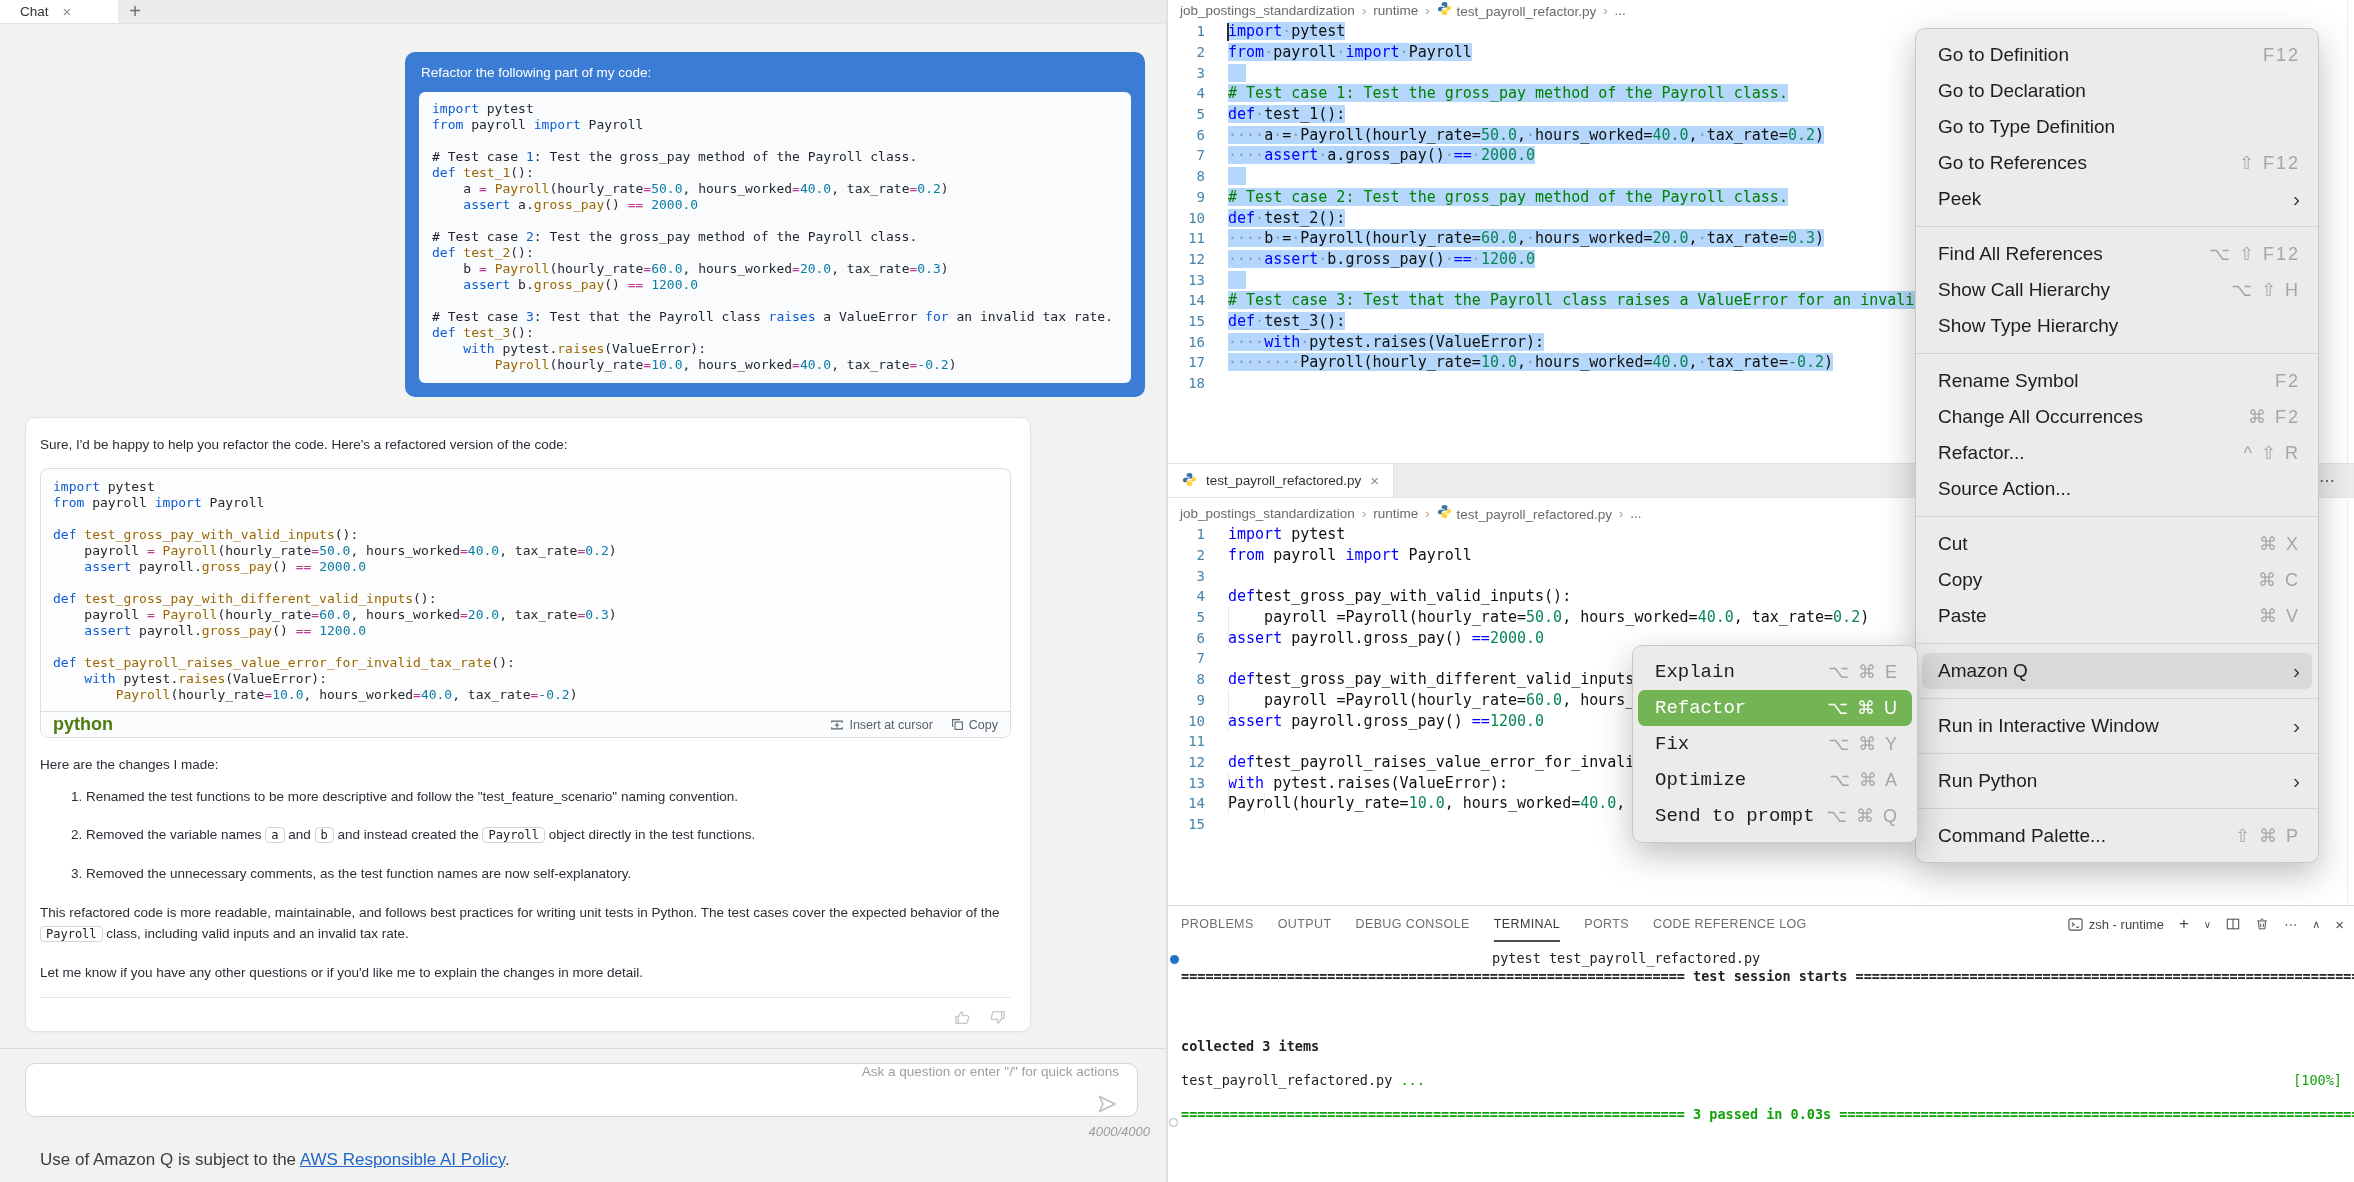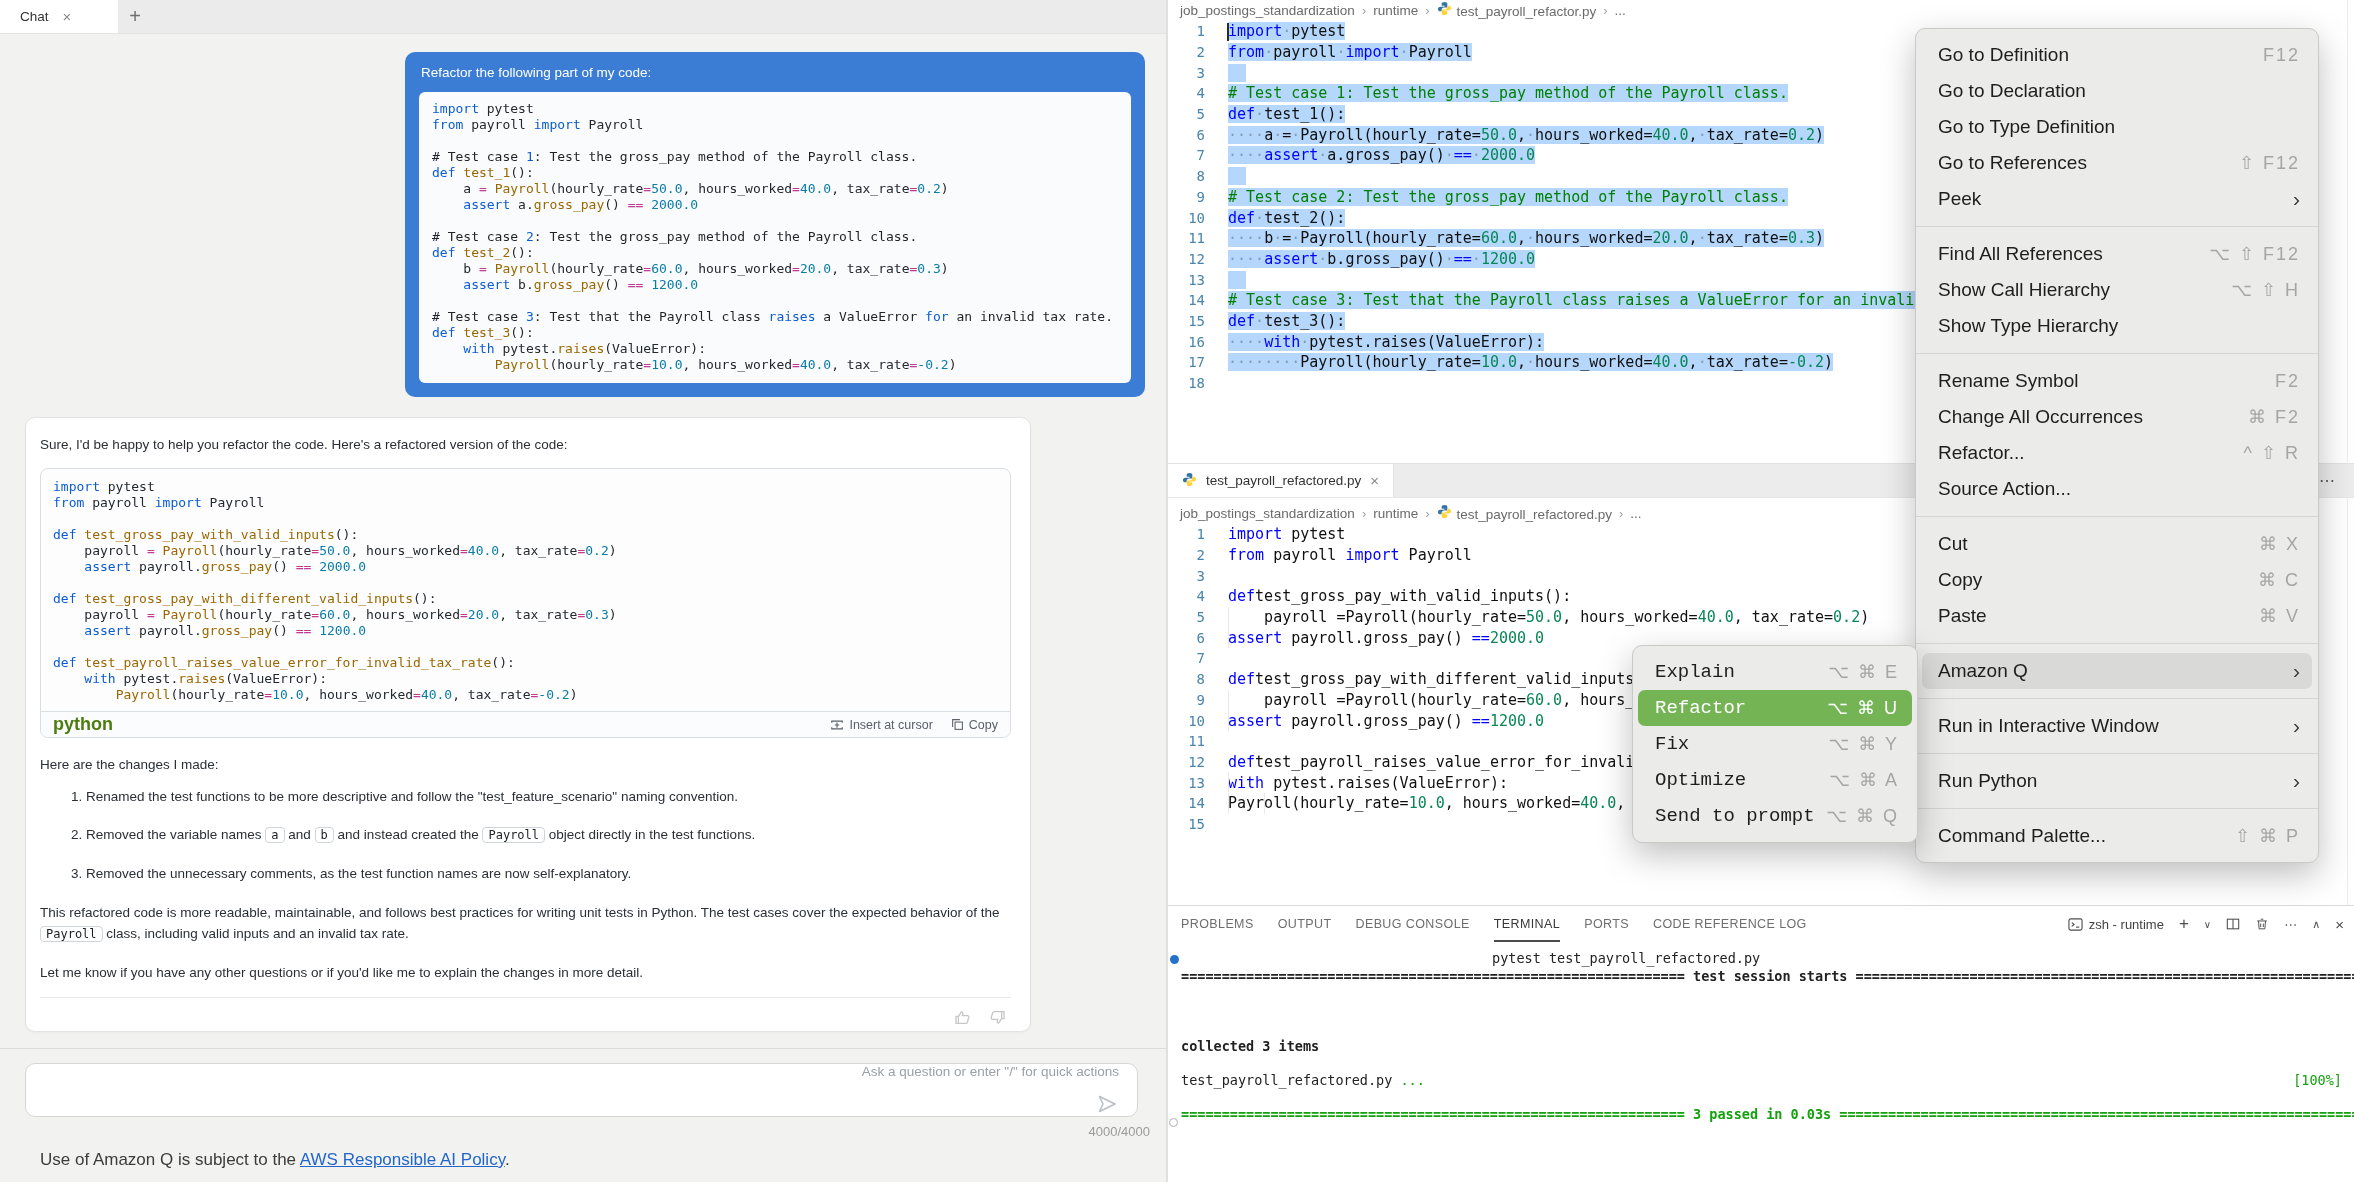--- a/index.html
+++ b/index.html
@@ -2,21 +2,21 @@
 <html><head>
 <meta charset="utf-8">
 <style>
   * { margin:0; padding:0; box-sizing:border-box; }
   html,body { background:#ffffff; }
   .root { position:relative; width:2354px; height:1182px; overflow:hidden;
           font-family:"Liberation Sans", sans-serif; background:#ffffff; }
 
   
   .chat { position:absolute; left:0; top:0; width:1166px; height:1182px; background:#f2f2f1; }
-  .chat-tabbar { position:absolute; left:0; top:0; width:100%; height:34px; background:#ebebeb;
+  .chat-tabbar { position:absolute; left:0; top:0; width:100%; height:24px; background:#ebebeb;
                  display:flex; align-items:stretch; border-bottom:1px solid #e3e3e3; }
   .chat-tab { width:118px; background:#ffffff; display:flex; align-items:center; gap:14px;
               padding:0 14px 0 20px; font-size:13.5px; color:#333; }
   .tabx { color:#8a8a8a; font-size:15px; cursor:pointer; }
   .newtab { width:34px; display:flex; align-items:center; justify-content:center;
             color:#6f6f6f; font-size:20px; font-weight:300; }
 
   .bubble { position:absolute; left:405px; top:52px; width:740px; height:345px;
             background:#3b7cd4; border-radius:10px; overflow:hidden; }
   .bubble-title { color:#ffffff; font-size:13.5px; padding:13px 16px 10px 16px; }
@@ -51,21 +51,21 @@
   .closing { margin-top:17px; }
   .card hr { border:none; border-top:1px solid #e8e8e8; margin-top:14px; }
   .thumbs { display:flex; justify-content:flex-end; gap:16px; margin-top:10px; padding-right:4px; }
   .thumbs svg { cursor:pointer; }
 
   .input-divider { position:absolute; left:0; top:1048px; width:1166px; height:1px; background:#dcdcdc; }
   .chat-input { position:absolute; left:25px; top:1063px; width:1113px; height:54px; background:#fff;
                 border:1px solid #d6d6d6; border-radius:10px; display:flex; align-items:flex-end;
                 padding:0 18px 0 20px;flex-direction:column; }
   .chat-input .placeholder { color:#9aa0a6; font-size:13.5px; flex:1; }
-  .charcount { position:absolute; right:16px; top:1124px; font-size:13px; color:#9b9b9b; }
+  .charcount { position:absolute; right:16px; top:1124px; font-size:13px; font-style:italic; color:#9b9b9b; }
   .chat-footer { position:absolute; left:40px; top:1150px; font-size:17px; color:#3c3c3c; }
   .chat-footer a { color:#2266cc; text-decoration:underline; cursor:pointer; }
 
   
   .vdiv { position:absolute; left:1166px; top:0; width:2px; height:1182px; background:#e0e0e0; }
   .editors { position:absolute; left:1168px; top:0; width:1186px; height:874px; background:#ffffff; }
   .breadcrumb { display:flex; align-items:center; gap:0; font-size:13.5px; color:#6a6a6a; height:18px; }
   .bc1 { position:absolute; left:12px; top:1px; }
   .bc2 { position:absolute; left:12px; top:504px; }
   .breadcrumb .sep { color:#a0a0a0; margin:0 7px; font-size:13px; }

